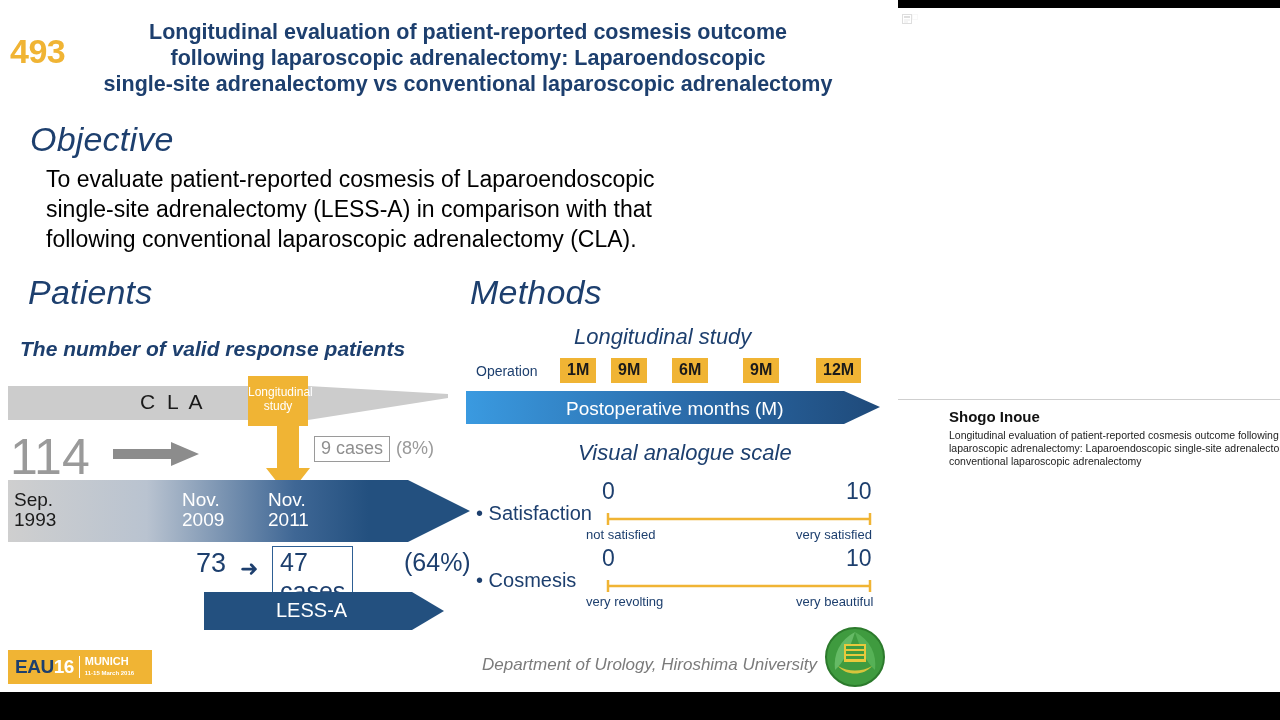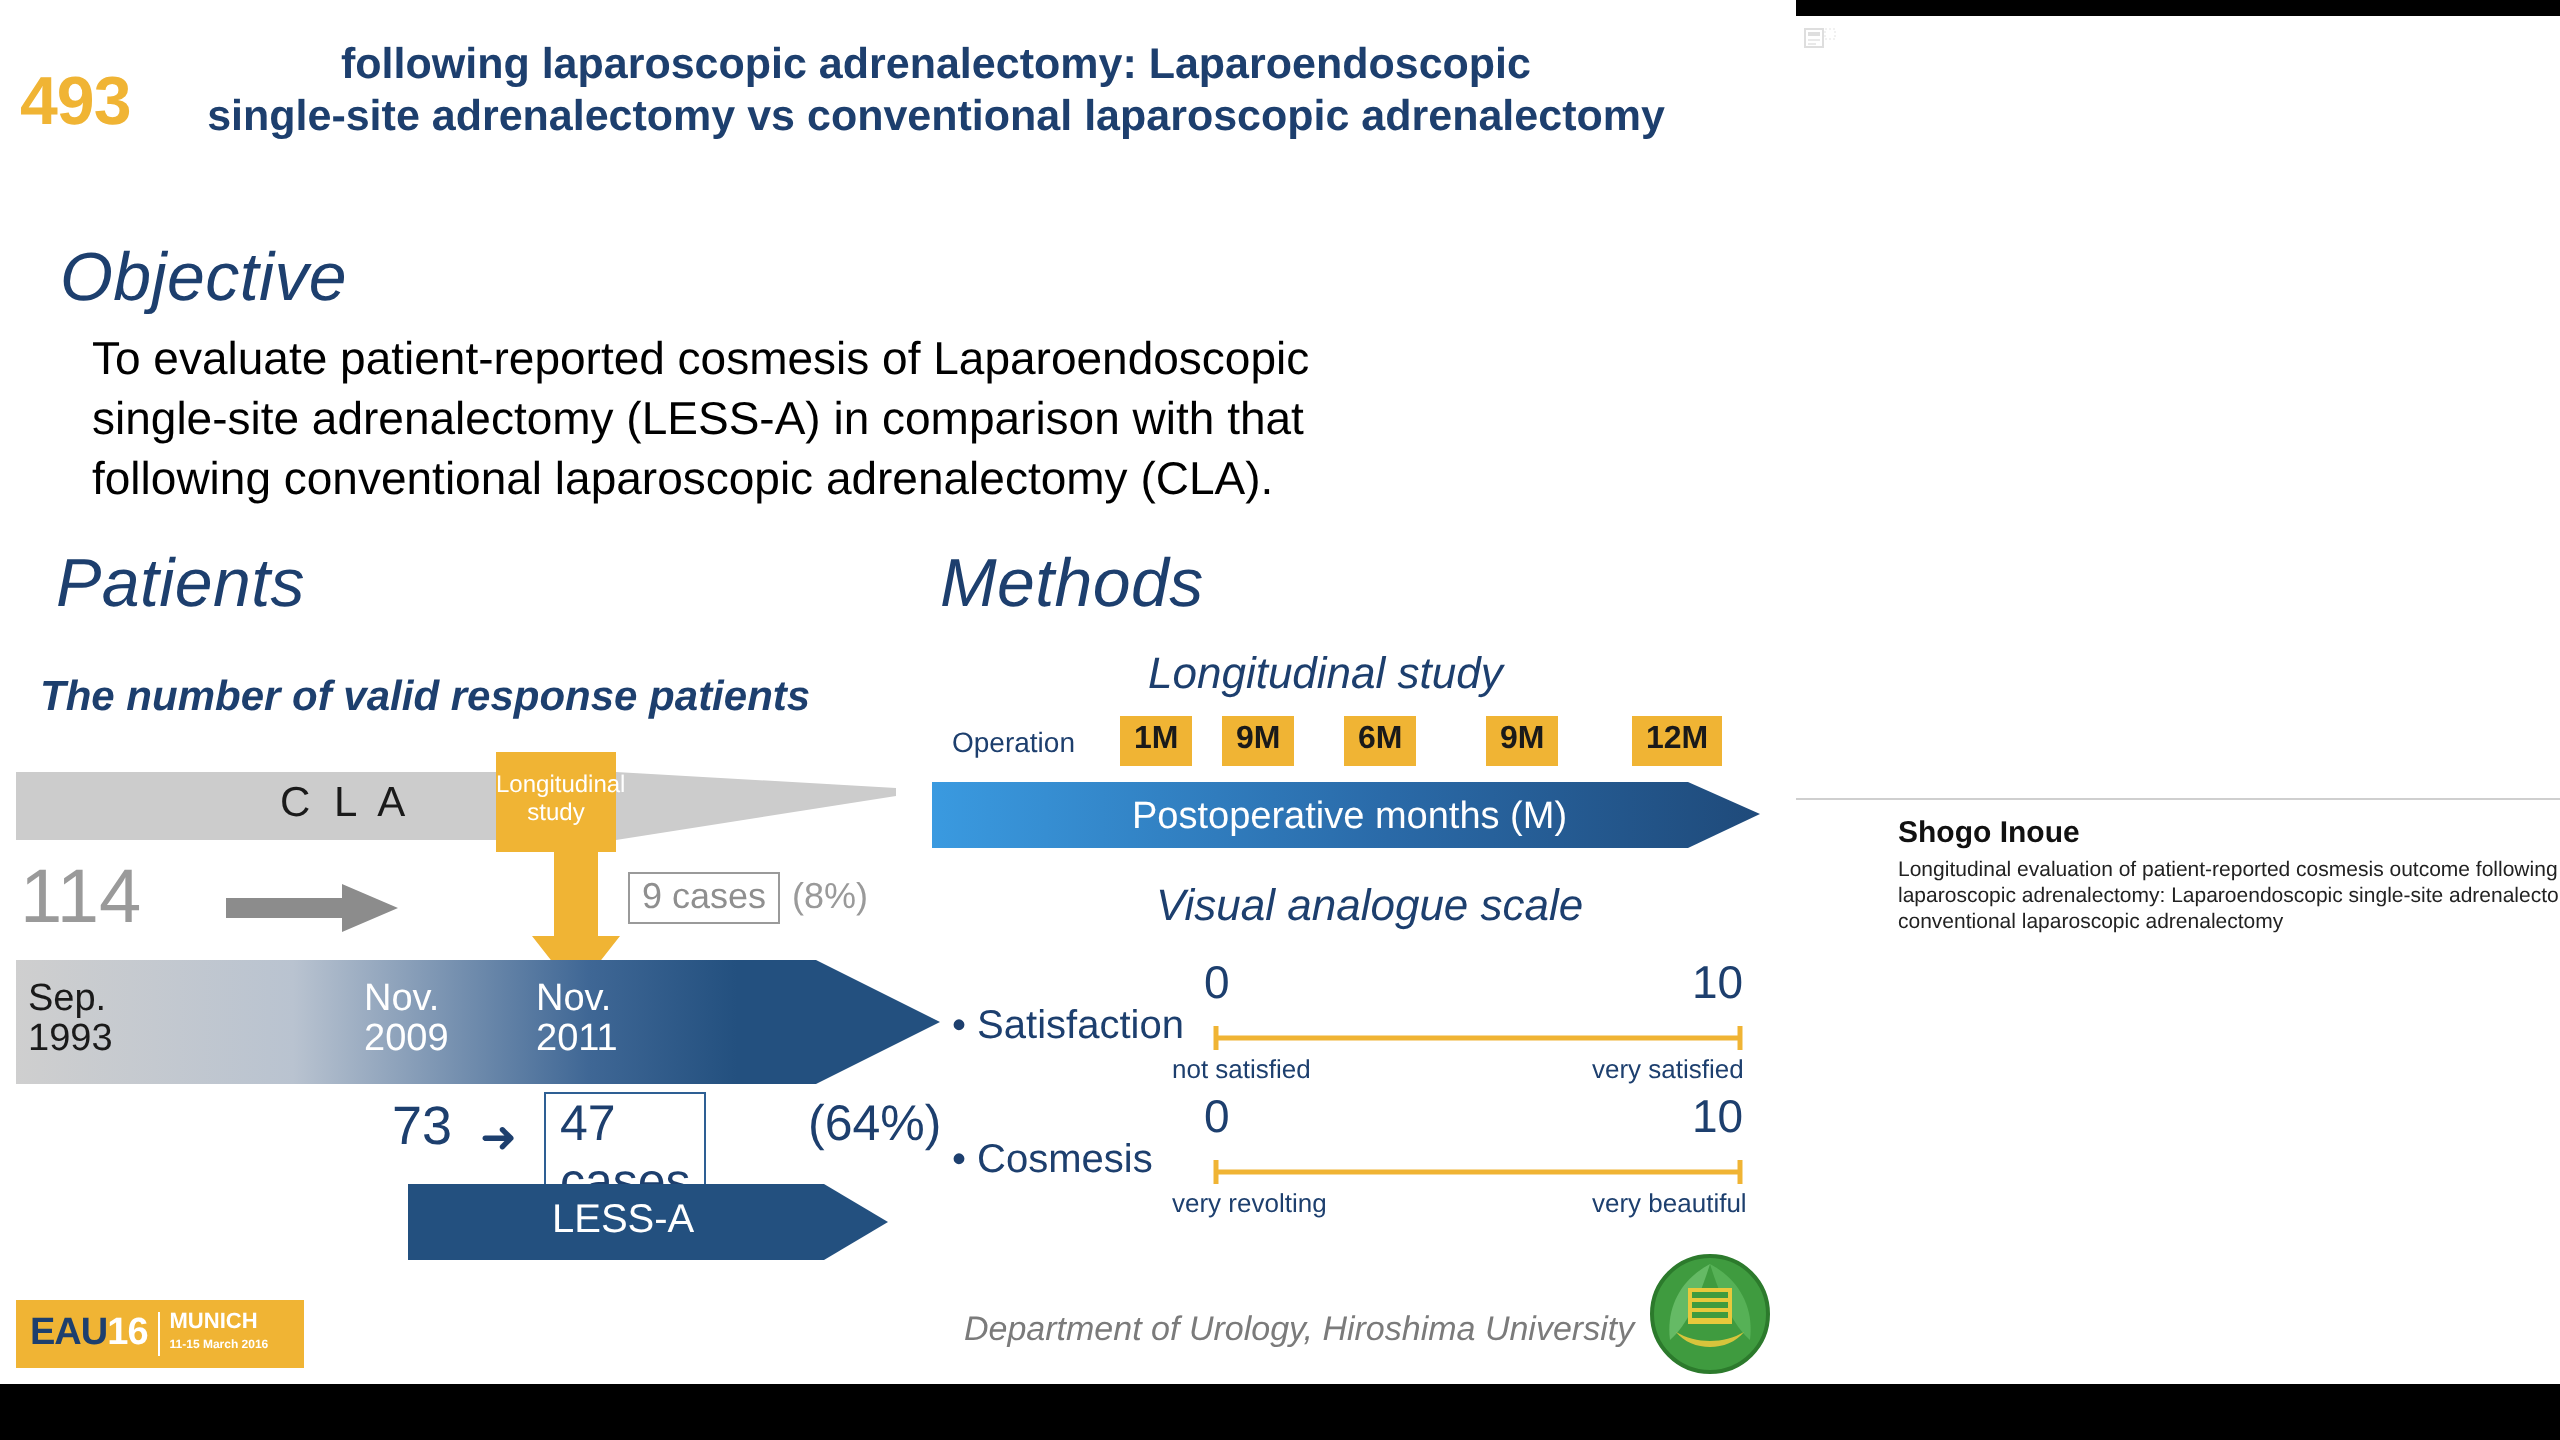--- a/index.html
+++ b/index.html
@@ -68,21 +68,21 @@
     position: absolute; left: 8px; top: 6px; width: 440px; height: 36px;
   }
   #cla-label {
     position: absolute; left: 140px; top: 10px;
     font-size: 21px; color: #1a1a1a; letter-spacing: 3px;
   }
 
   
   #n114 {
     position: absolute; left: 10px; top: 48px;
-    font-size: 38px; color: #9a9a9a; letter-spacing: 0px;
+    font-size: 50px; color: #9a9a9a; letter-spacing: 0px;
   }
   #grey-arrow { position: absolute; left: 113px; top: 62px; }
   #nine-cases-box {
     position: absolute; left: 314px; top: 56px;
     border: 1px solid #9a9a9a; padding: 1px 6px 2px 6px;
     font-size: 18px; color: #8f8f8f; background: #fff;
   }
   #nine-pct {
     position: absolute; left: 396px; top: 58px;
     font-size: 18px; color: #9a9a9a;
@@ -193,20 +193,21 @@
 </head>
 <body>
 
 <div id="root">
 
   <div id="slide">
 
     <div id="title-row">
       <div id="abstract-number">493</div>
       <div id="title-text">
+        <span class="tline">Longitudinal evaluation of patient-reported cosmesis outcome</span>
         <span class="tline">following laparoscopic adrenalectomy: Laparoendoscopic</span>
         <span class="tline">single-site adrenalectomy vs conventional laparoscopic adrenalectomy</span>
       </div>
     </div>
 
     <div id="objective-head" class="sec-head">Objective</div>
     <div id="objective-body">
       <span class="oline">To evaluate patient-reported cosmesis of Laparoendoscopic</span>
       <span class="oline">single-site adrenalectomy (LESS-A) in comparison with that</span>
       <span class="oline">following conventional laparoscopic adrenalectomy (CLA).</span>

